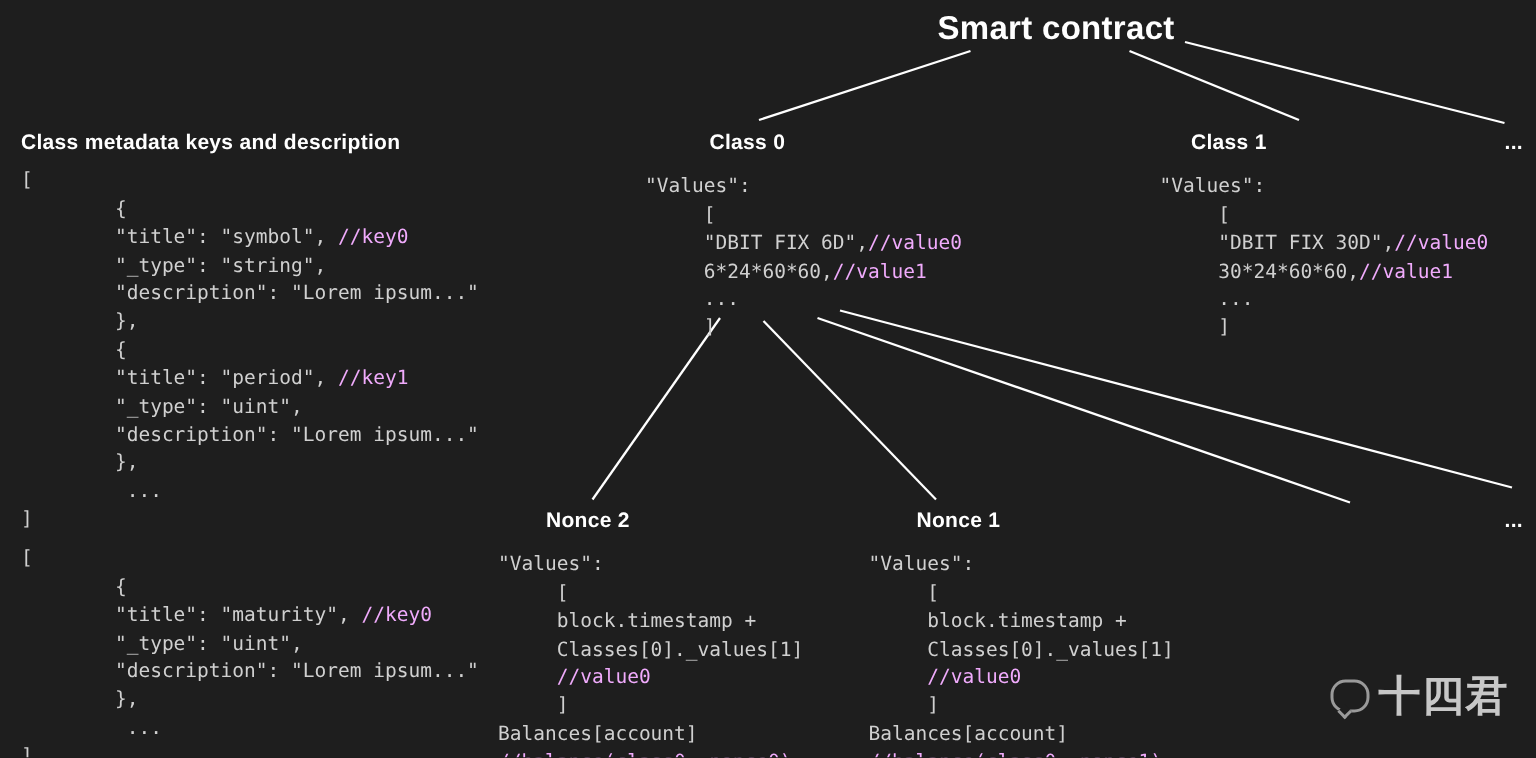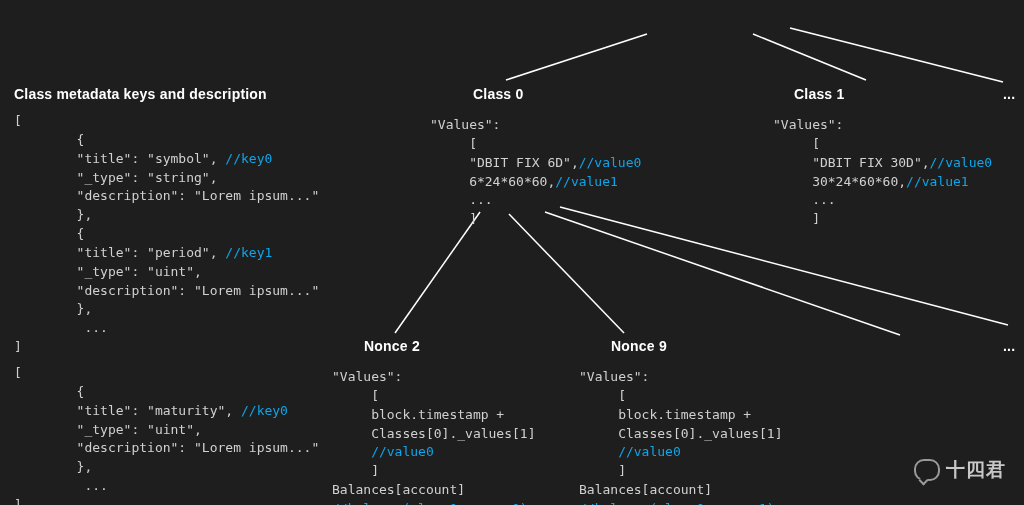--- a/index.html
+++ b/index.html
@@ -5,23 +5,23 @@
   html,body{margin:0;padding:0;background:#1e1e1e;color:#d8d8d8;
     font-family:-apple-system,BlinkMacSystemFont,"Segoe UI",Helvetica,Arial,sans-serif;}
   .stage{position:relative;width:1024px;height:505px;background:#1e1e1e;overflow:hidden;}
   svg.lines{position:absolute;left:0;top:0;pointer-events:none;}
   .node{position:absolute;}
   .heading{font-weight:800;color:#ffffff;letter-spacing:.2px;}
   .root{font-size:22px;}
   .h2{font-size:14px;}
   pre.code{margin:0;font-family:ui-monospace,SFMono-Regular,Menlo,Consolas,monospace;
     font-size:13px;line-height:1.45;white-space:pre;color:#d0d0d0;}
-  .cmt{color:#0ea5e9;}
+  .cmt{color:#f0abfc;}
   .sig{position:absolute;right:18px;bottom:22px;color:#c7c7c7;display:flex;
-    align-items:center;font-size:19px;font-weight:600;letter-spacing:1px;}
+    align-items:center;font-size:28px;font-weight:600;letter-spacing:1px;}
   .sig .bubble{width:22px;height:18px;border:2px solid #9a9a9a;border-radius:10px;
     margin-right:6px;position:relative;}
   .sig .bubble::after{content:"";position:absolute;width:5px;height:5px;
     border-left:2px solid #9a9a9a;border-bottom:2px solid #9a9a9a;
     transform:rotate(-45deg);bottom:-5px;left:4px;background:#1e1e1e;}
 </style>
 </head>
 <body>
 
 <div class="stage">
@@ -33,20 +33,21 @@
       <line x1="753" y1="34" x2="866" y2="80"></line>
       <line x1="790" y1="28" x2="1003" y2="82"></line>
 
       <line x1="480" y1="212" x2="395" y2="333"></line>
       <line x1="509" y1="214" x2="624" y2="333"></line>
       <line x1="545" y1="212" x2="900" y2="335"></line>
       <line x1="560" y1="207" x2="1008" y2="325"></line>
     </g>
   </svg>
 
+  <div class="node heading root" style="left:625px;top:6px;">Smart contract</div>
 
   <div class="node heading h2" style="left:14px;top:86px;">Class metadata keys and description</div>
   <pre class="node code" style="left:14px;top:112px;">[
         {
         "title": "symbol", <span class="cmt">//key0</span>
         "_type": "string",
         "description": "Lorem ipsum..."
         },
         {
         "title": "period", <span class="cmt">//key1</span>
@@ -87,21 +88,21 @@
   <pre class="node code" style="left:332px;top:368px;">"Values":
      [
      block.timestamp +
      Classes[0]._values[1]
      <span class="cmt">//value0</span>
      ]
 Balances[account]
 <span class="cmt">//balance(class0, nonce0)</span>
 of an account</pre>
 
-  <div class="node heading h2" style="left:611px;top:338px;">Nonce 9</div>
+  <div class="node heading h2" style="left:611px;top:338px;">Nonce 1</div>
   <pre class="node code" style="left:579px;top:368px;">"Values":
      [
      block.timestamp +
      Classes[0]._values[1]
      <span class="cmt">//value0</span>
      ]
 Balances[account]
 <span class="cmt">//balance(class0, nonce1)</span>
 of an account</pre>
 

